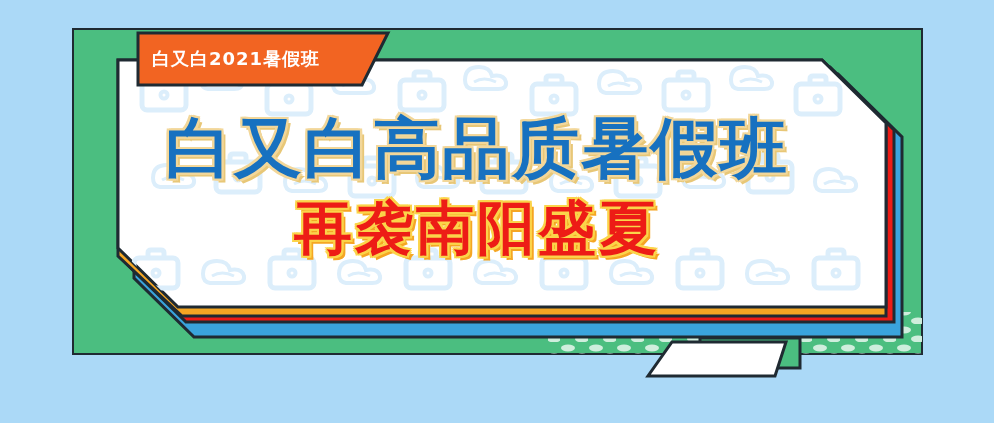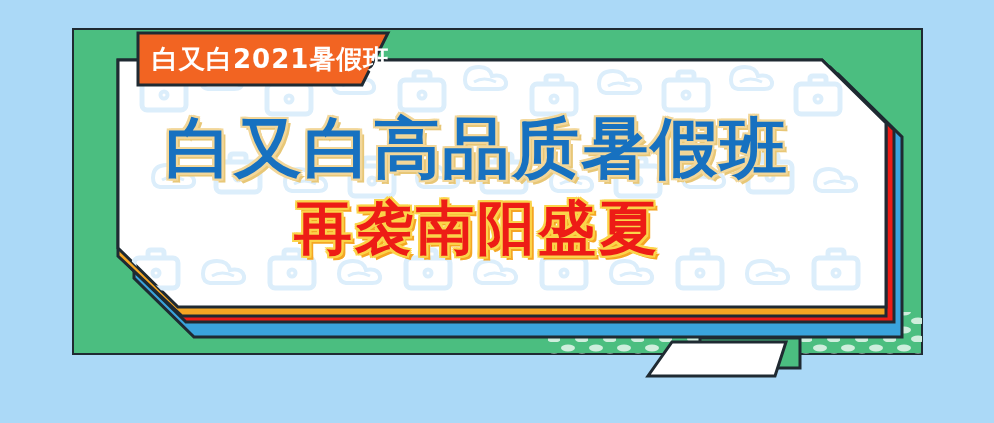--- a/index.html
+++ b/index.html
@@ -16,21 +16,21 @@
   svg.stage { position:absolute; top:0; left:0; width:994px; height:423px; display:block; }
 
   
   .txt-layer { position:absolute; top:0; left:0; width:994px; height:423px; pointer-events:none; }
 
   .tag-text {
     position:absolute;
     left:152px; top:42px;
     width:230px; height:34px;
     line-height:34px;
-    font-size:26px;
+    font-size:18px;
     font-weight:bold;
     color:#ffffff;
     letter-spacing:1px;
     white-space:nowrap;
     font-family:"DejaVu Sans","Liberation Sans",sans-serif;
   }
 
   .title-main {
     position:absolute;
     left:0; top:104px;

